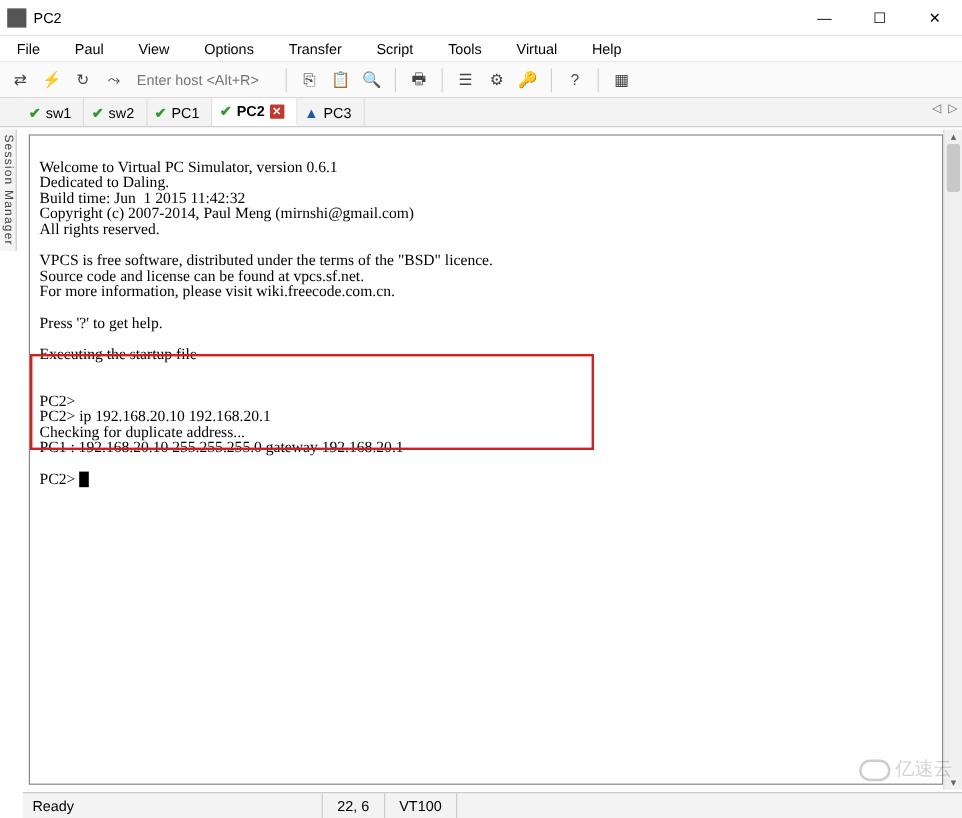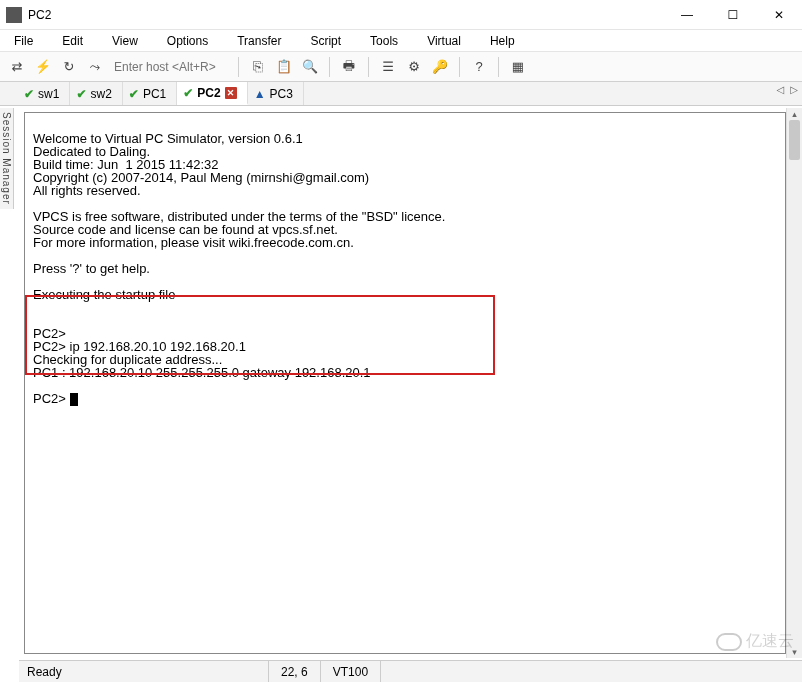--- a/index.html
+++ b/index.html
@@ -104,21 +104,21 @@
       letter-spacing: 1px;
     }
     .terminal-wrap {
       position: absolute;
       left: 24px; top: 112px; right: 16px; bottom: 28px;
       border: 1px solid #888;
       background: #fff;
       overflow: hidden;
     }
     .terminal {
-      font-family: Liberation Sans, sans-serif;
+      font-family: Liberation Serif, serif;
       font-size: 13px;
       line-height: 1.0;
       white-space: pre;
       color: #000;
       padding: 6px 8px;
     }
     .highlight-box {
       position: absolute;
       border: 2px solid #d02020;
       pointer-events: none;
@@ -176,21 +176,21 @@
   <span class="titlebar-title">PC2</span>
   <div class="win-controls">
     <div class="win-btn">—</div>
     <div class="win-btn">☐</div>
     <div class="win-btn">✕</div>
   </div>
 </div>
 
 <div class="menubar">
   <span class="menu-item">File</span>
-  <span class="menu-item">Edit</span>
+  <span class="menu-item">Paul</span>
   <span class="menu-item">View</span>
   <span class="menu-item">Options</span>
   <span class="menu-item">Transfer</span>
   <span class="menu-item">Script</span>
   <span class="menu-item">Tools</span>
   <span class="menu-item">Virtual</span>
   <span class="menu-item">Help</span>
 </div>
 
 <div class="toolbar">

